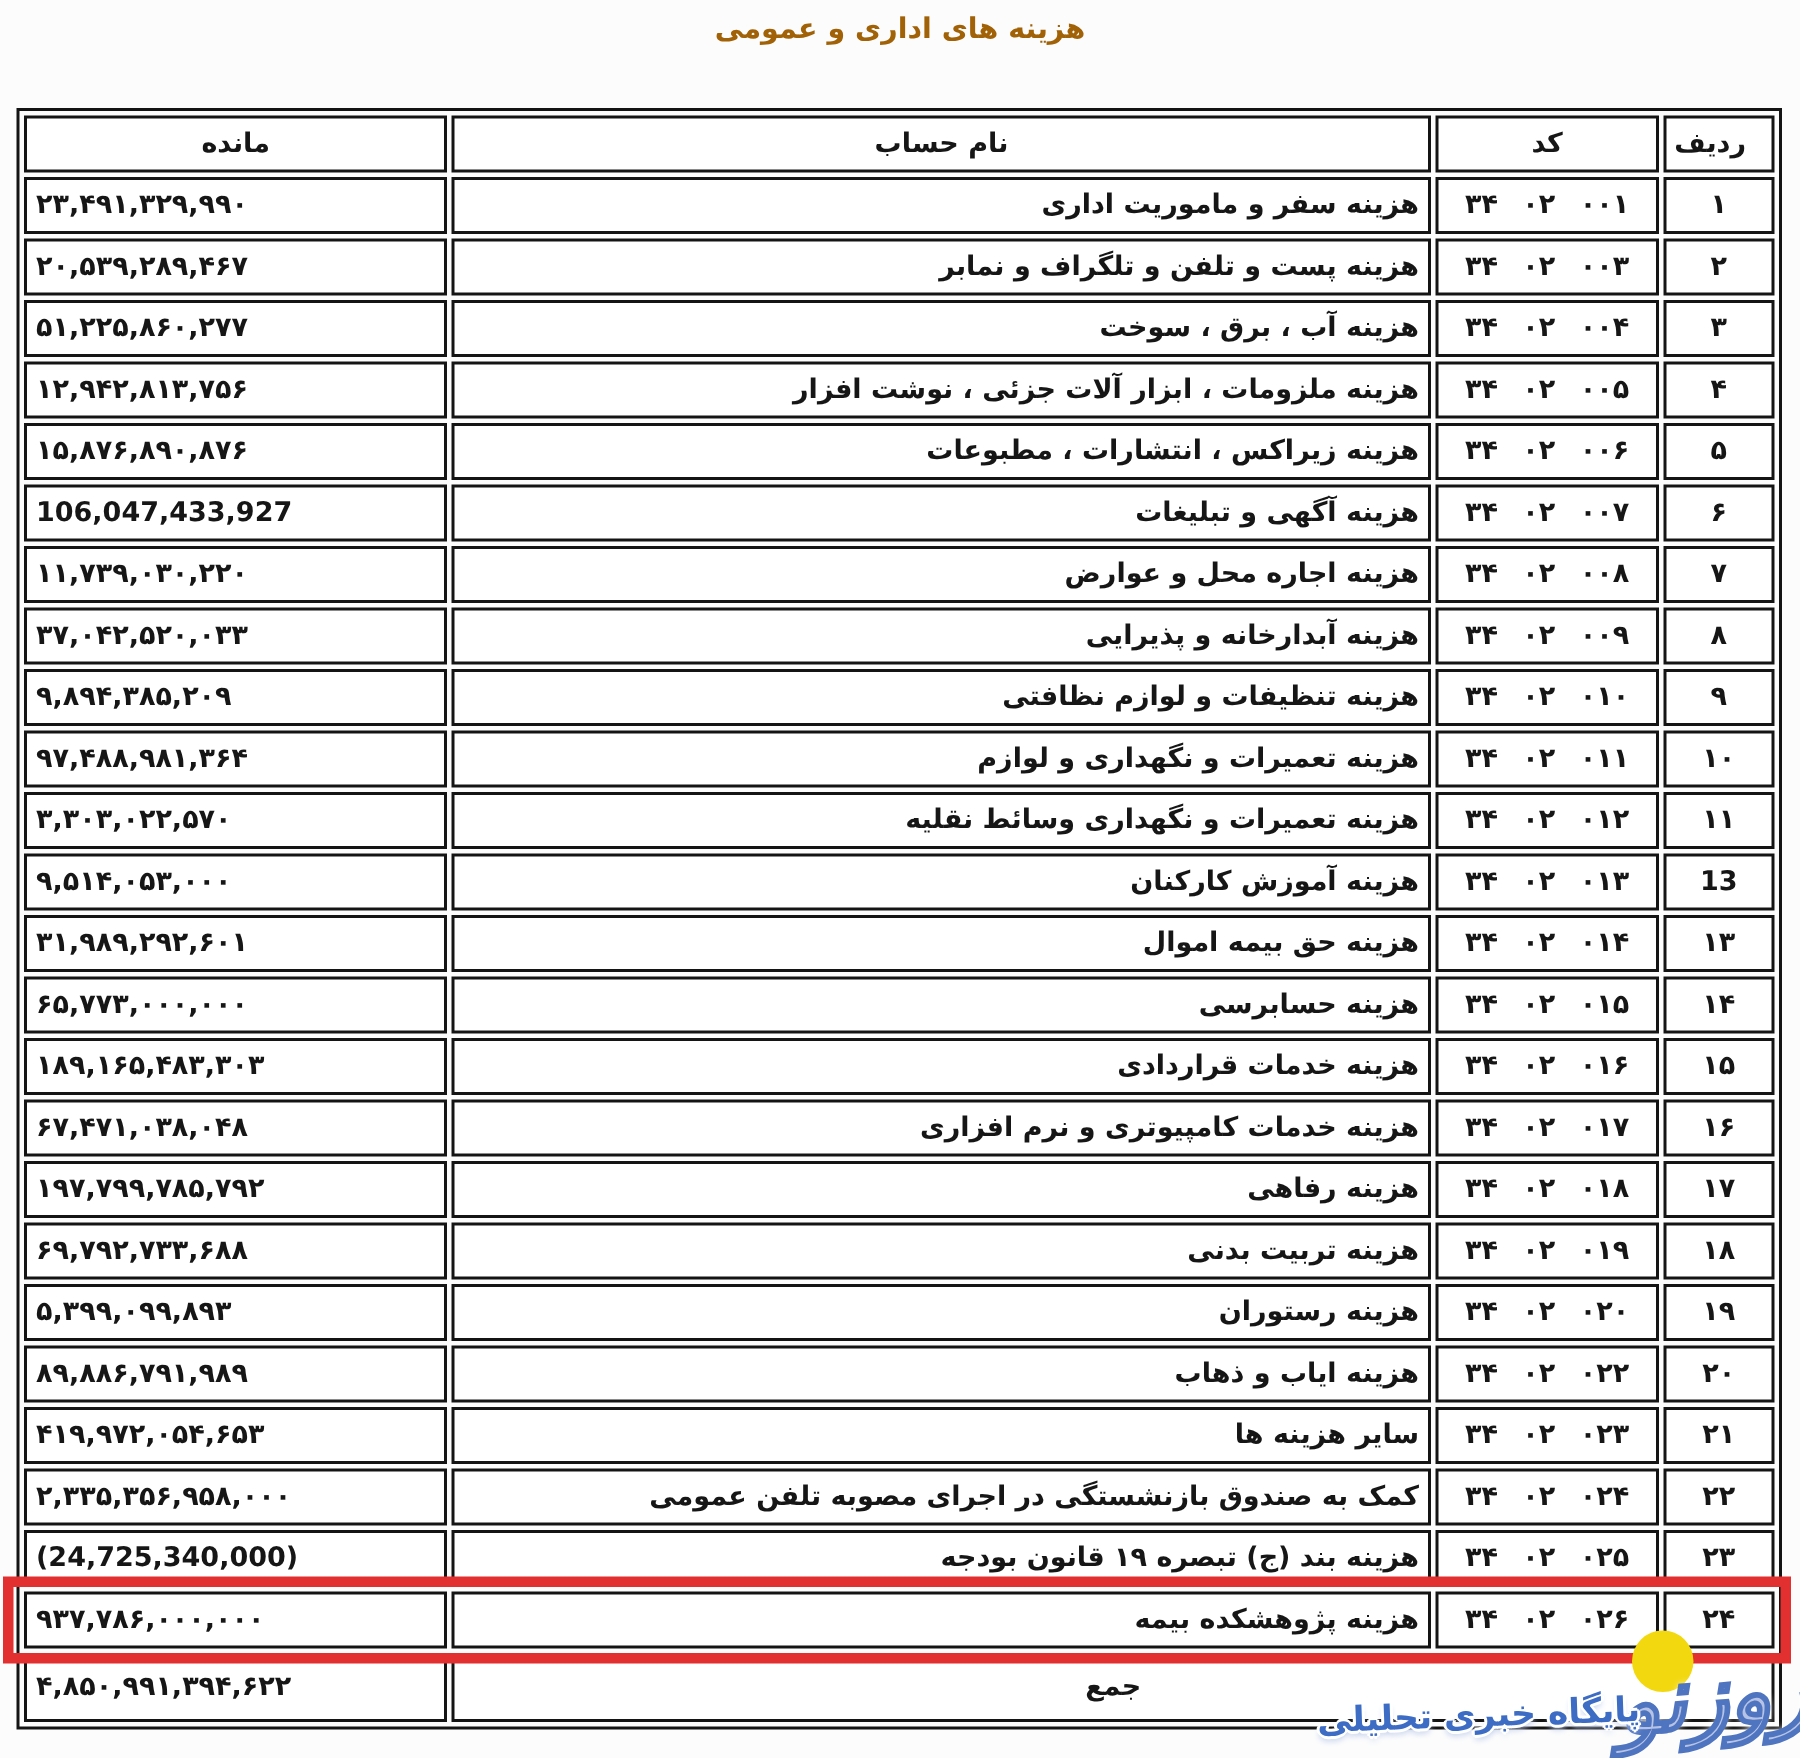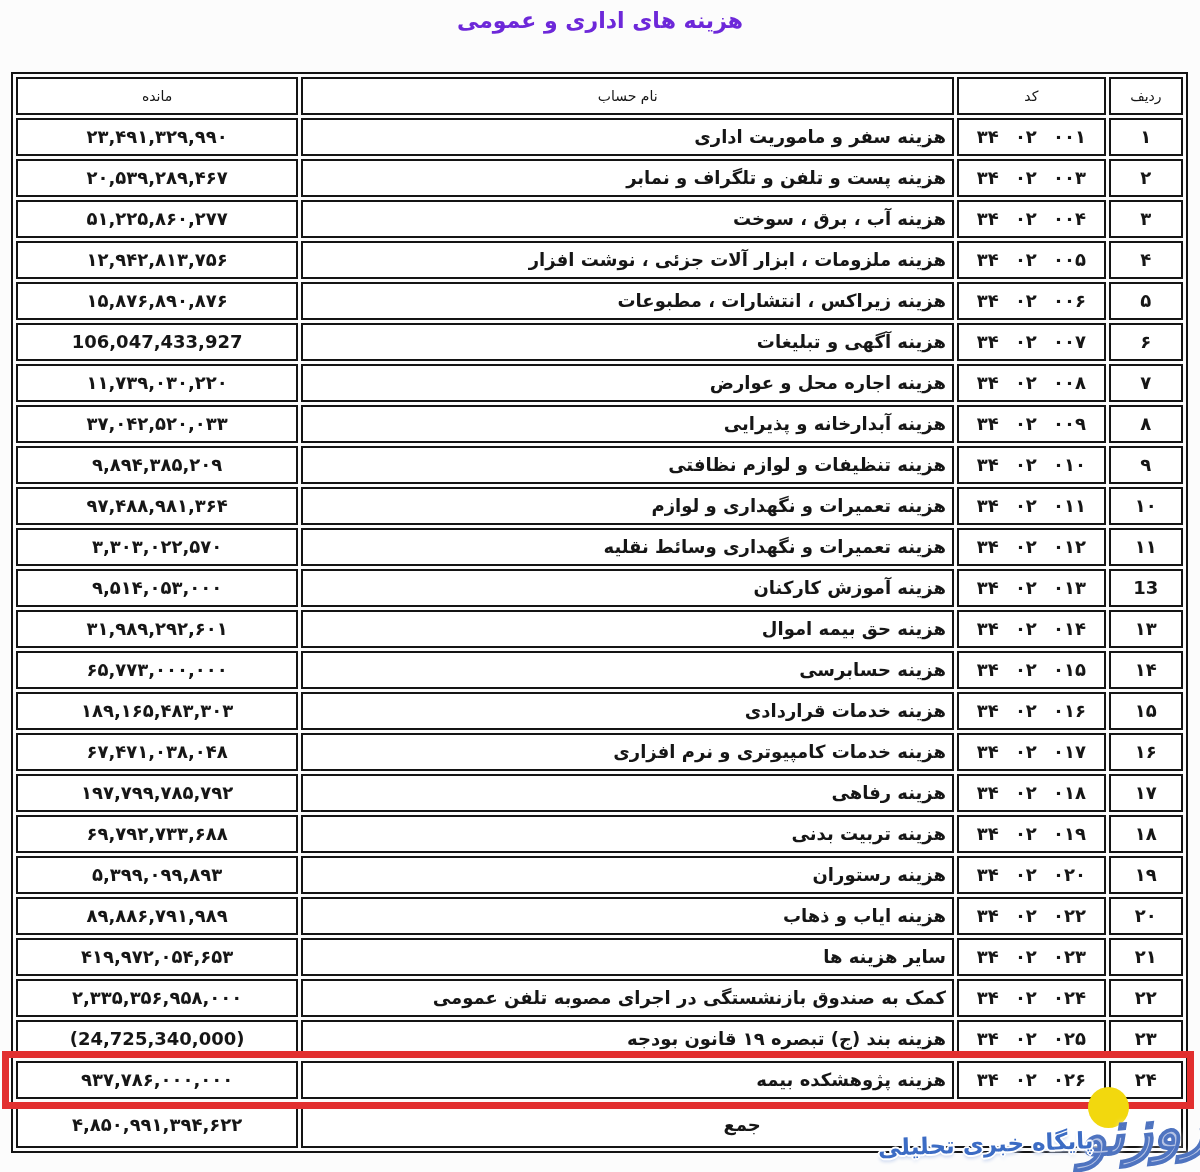--- a/index.html
+++ b/index.html
@@ -16,23 +16,23 @@
     color: #161616;
   }
 
   .title {
     position: absolute;
     top: 8px;
     left: 0;
     width: 100%;
     text-align: center;
     direction: rtl;
-    font-size: 22px;
-    font-weight: bold;
-    color: #6d28d9;
+    font-size: 19px;
+    font-weight: bold;
+    color: #a16207;
   }
 
   table.expenses {
     position: absolute;
     top: 72px;
     left: 11px;
     width: 1177px;
     direction: rtl;
     border-collapse: separate;
     border-spacing: 3px;
@@ -43,22 +43,22 @@
   table.expenses th,
   table.expenses td {
     border: 2px solid #141414;
     background: #ffffff;
     vertical-align: middle;
     line-height: 1.2;
     overflow: hidden;
   }
   table.expenses th {
     height: 30px;
-    font-size: 14px;
-    font-weight: normal;
+    font-size: 18px;
+    font-weight: bold;
     text-align: center;
     padding: 2px 17px;
   }
   table.expenses td {
     height: 30px;
     padding: 2px 6px;
     font-size: 18px;
     font-weight: bold;
   }
   td.row-number-cell {
@@ -72,21 +72,21 @@
     font-size: 17px;
     margin-left: 40px;
   }
   td.account-name-cell {
     text-align: right;
     white-space: nowrap;
     padding-right: 5px;
   }
   td.balance-cell {
     direction: ltr;
-    text-align: center;
+    text-align: left;
     padding-right: 12px;
     font-size: 17px;
     white-space: nowrap;
   }
   tr.total-row td {
     height: 38px;
     font-weight: bold;
   }
   td.total-label-cell {
     text-align: center;

